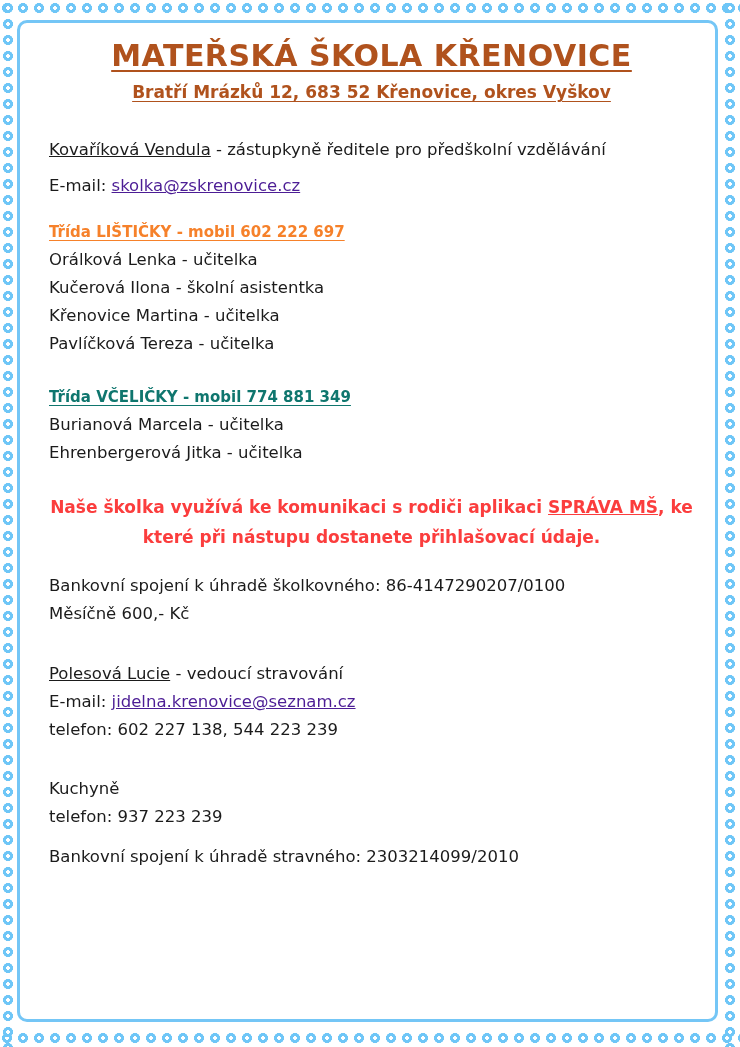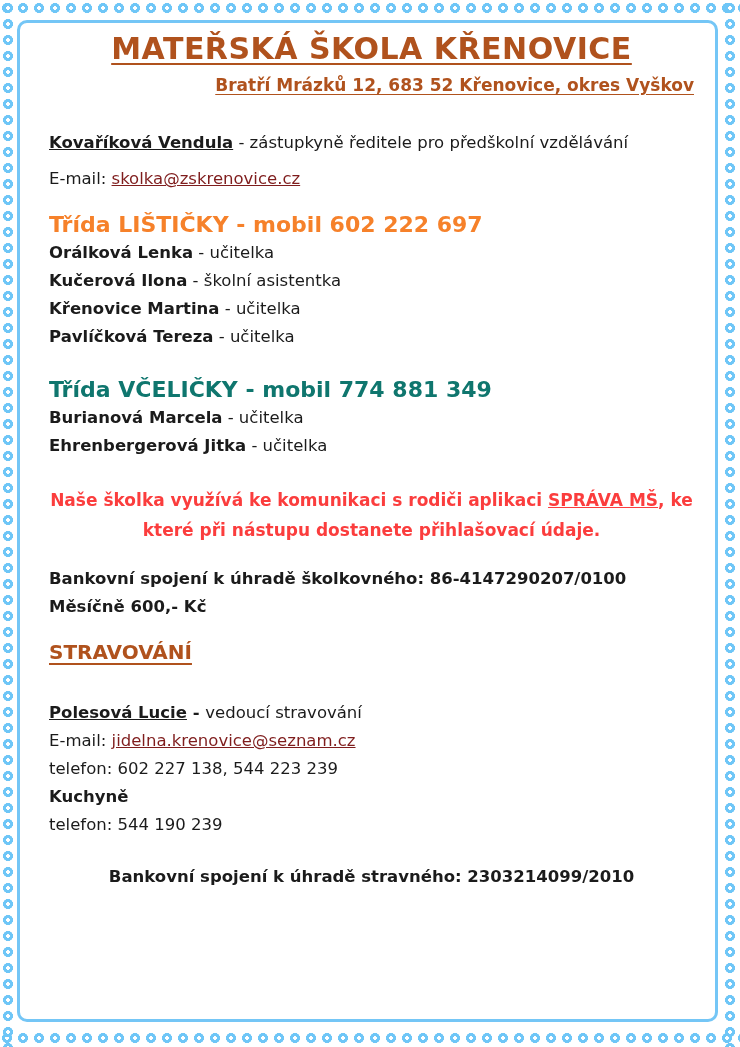--- a/index.html
+++ b/index.html
@@ -23,50 +23,50 @@
     background-size:14px 16px; background-repeat:repeat-y;
   }
   .dots-left { left:1px; }
   .dots-right { right:3px; }
   .frame {
     position:absolute; left:17px; top:20px; width:701px; height:1002px;
     border:3px solid #74c6f6; border-radius:10px; box-sizing:border-box;
     background:#ffffff;
   }
   
-  .content { position:absolute; left:49px; top:31px; width:645px; }
+  .content { position:absolute; left:49px; top:38px; width:645px; }
   h1.title {
     margin:0; text-align:center; font-size:30px; line-height:36px;
     font-weight:800; color:#b0521d; letter-spacing:0.5px;
     text-decoration:underline; text-decoration-thickness:2px; text-underline-offset:4px;
   }
   .subtitle {
-    margin:6px 0 0 0; text-align:right; font-size:17px; line-height:24px;
+    margin:6px 0 0 0; text-align:center; font-size:17px; line-height:24px;
     font-weight:700; color:#b0521d; text-decoration:underline; text-underline-offset:3px;
   }
   p { margin:0; font-size:16.5px; line-height:28px; }
-  .b { font-weight:700; }
+  .b { font-weight:400; }
   .u { text-decoration:underline; }
-  a.mail { color:#7f1d1d; text-decoration:underline; cursor:pointer; }
-  .class-heading { font-weight:700; font-size:22px; line-height:28px; text-underline-offset:3px; }
+  a.mail { color:#4c1d95; text-decoration:underline; cursor:pointer; }
+  .class-heading { font-weight:700; font-size:15px; line-height:28px; text-decoration:underline; text-underline-offset:3px; }
   .c-orange { color:#f6812a; }
   .c-purple { color:#9c63f7; }
   .c-green  { color:#0f766e; }
   .red-note { color:#fb3d3d; font-weight:700; font-size:17px; line-height:30px;text-align:center; }
   .red-note .app-link { text-decoration:underline; color:#fb3d3d; cursor:pointer; }
   .strav-heading {
     color:#b0521d; font-weight:800; font-size:20px; line-height:30px;
     text-decoration:underline; text-decoration-thickness:2px; text-underline-offset:4px;
   }
   
   .mt8  { margin-top:8px; }  .mt16 { margin-top:16px; }
   .mt18 { margin-top:18px; } .mt20 { margin-top:20px; }
-  .mt24 { margin-top:24px;text-align:center; } .mt25 { margin-top:25px; }
+  .mt24 { margin-top:12px; } .mt25 { margin-top:25px; }
   .mt26 { margin-top:26px; } .mt27 { margin-top:32px; }
-  .mt31 { } .mt32 { margin-top:32px; }
+  .mt31 { margin-top:31px; } .mt32 { margin-top:32px; }
 </style>
 </head>
 <body>
 
 <div class="dots-h dots-top"></div>
 <div class="dots-h dots-bottom"></div>
 <div class="dots-v dots-left"></div>
 <div class="dots-v dots-right"></div>
 <div class="frame"></div>
 
@@ -88,24 +88,23 @@
 
   <p class="class-heading c-green mt25">Třída VČELIČKY - mobil 774 881 349</p>
   <p><span class="b">Burianová Marcela</span><span> - učitelka</span></p>
   <p><span class="b">Ehrenbergerová Jitka</span><span> - učitelka</span></p>
 
   <p class="red-note mt25"><span>Naše školka využívá ke komunikaci s rodiči aplikaci </span><span class="app-link">SPRÁVA MŠ</span><span>, ke které při nástupu dostanete přihlašovací údaje.</span></p>
 
   <p class="b mt20">Bankovní spojení k úhradě školkovného: 86-4147290207/0100</p>
   <p class="b">Měsíčně 600,- Kč</p>
 
-  <p class="strav-heading mt16">STRAVOVÁNÍ </p>
 
   <p class="mt27"><span class="b u">Polesová Lucie</span><span class="b"> - </span><span>vedoucí stravování</span></p>
   <p><span>E-mail: </span><a class="mail">jidelna.krenovice@seznam.cz</a></p>
   <p><span>telefon: </span><span>602 227 138, 544 223 239</span></p>
 
   <p class="b mt31">Kuchyně</p>
-  <p><span>telefon: </span><span>544 190 239</span></p>
+  <p><span>telefon: </span><span>937 223 239</span></p>
 
   <p class="b mt24">Bankovní spojení k úhradě stravného: 2303214099/2010</p>
 
 </div>
 
 </body></html>

